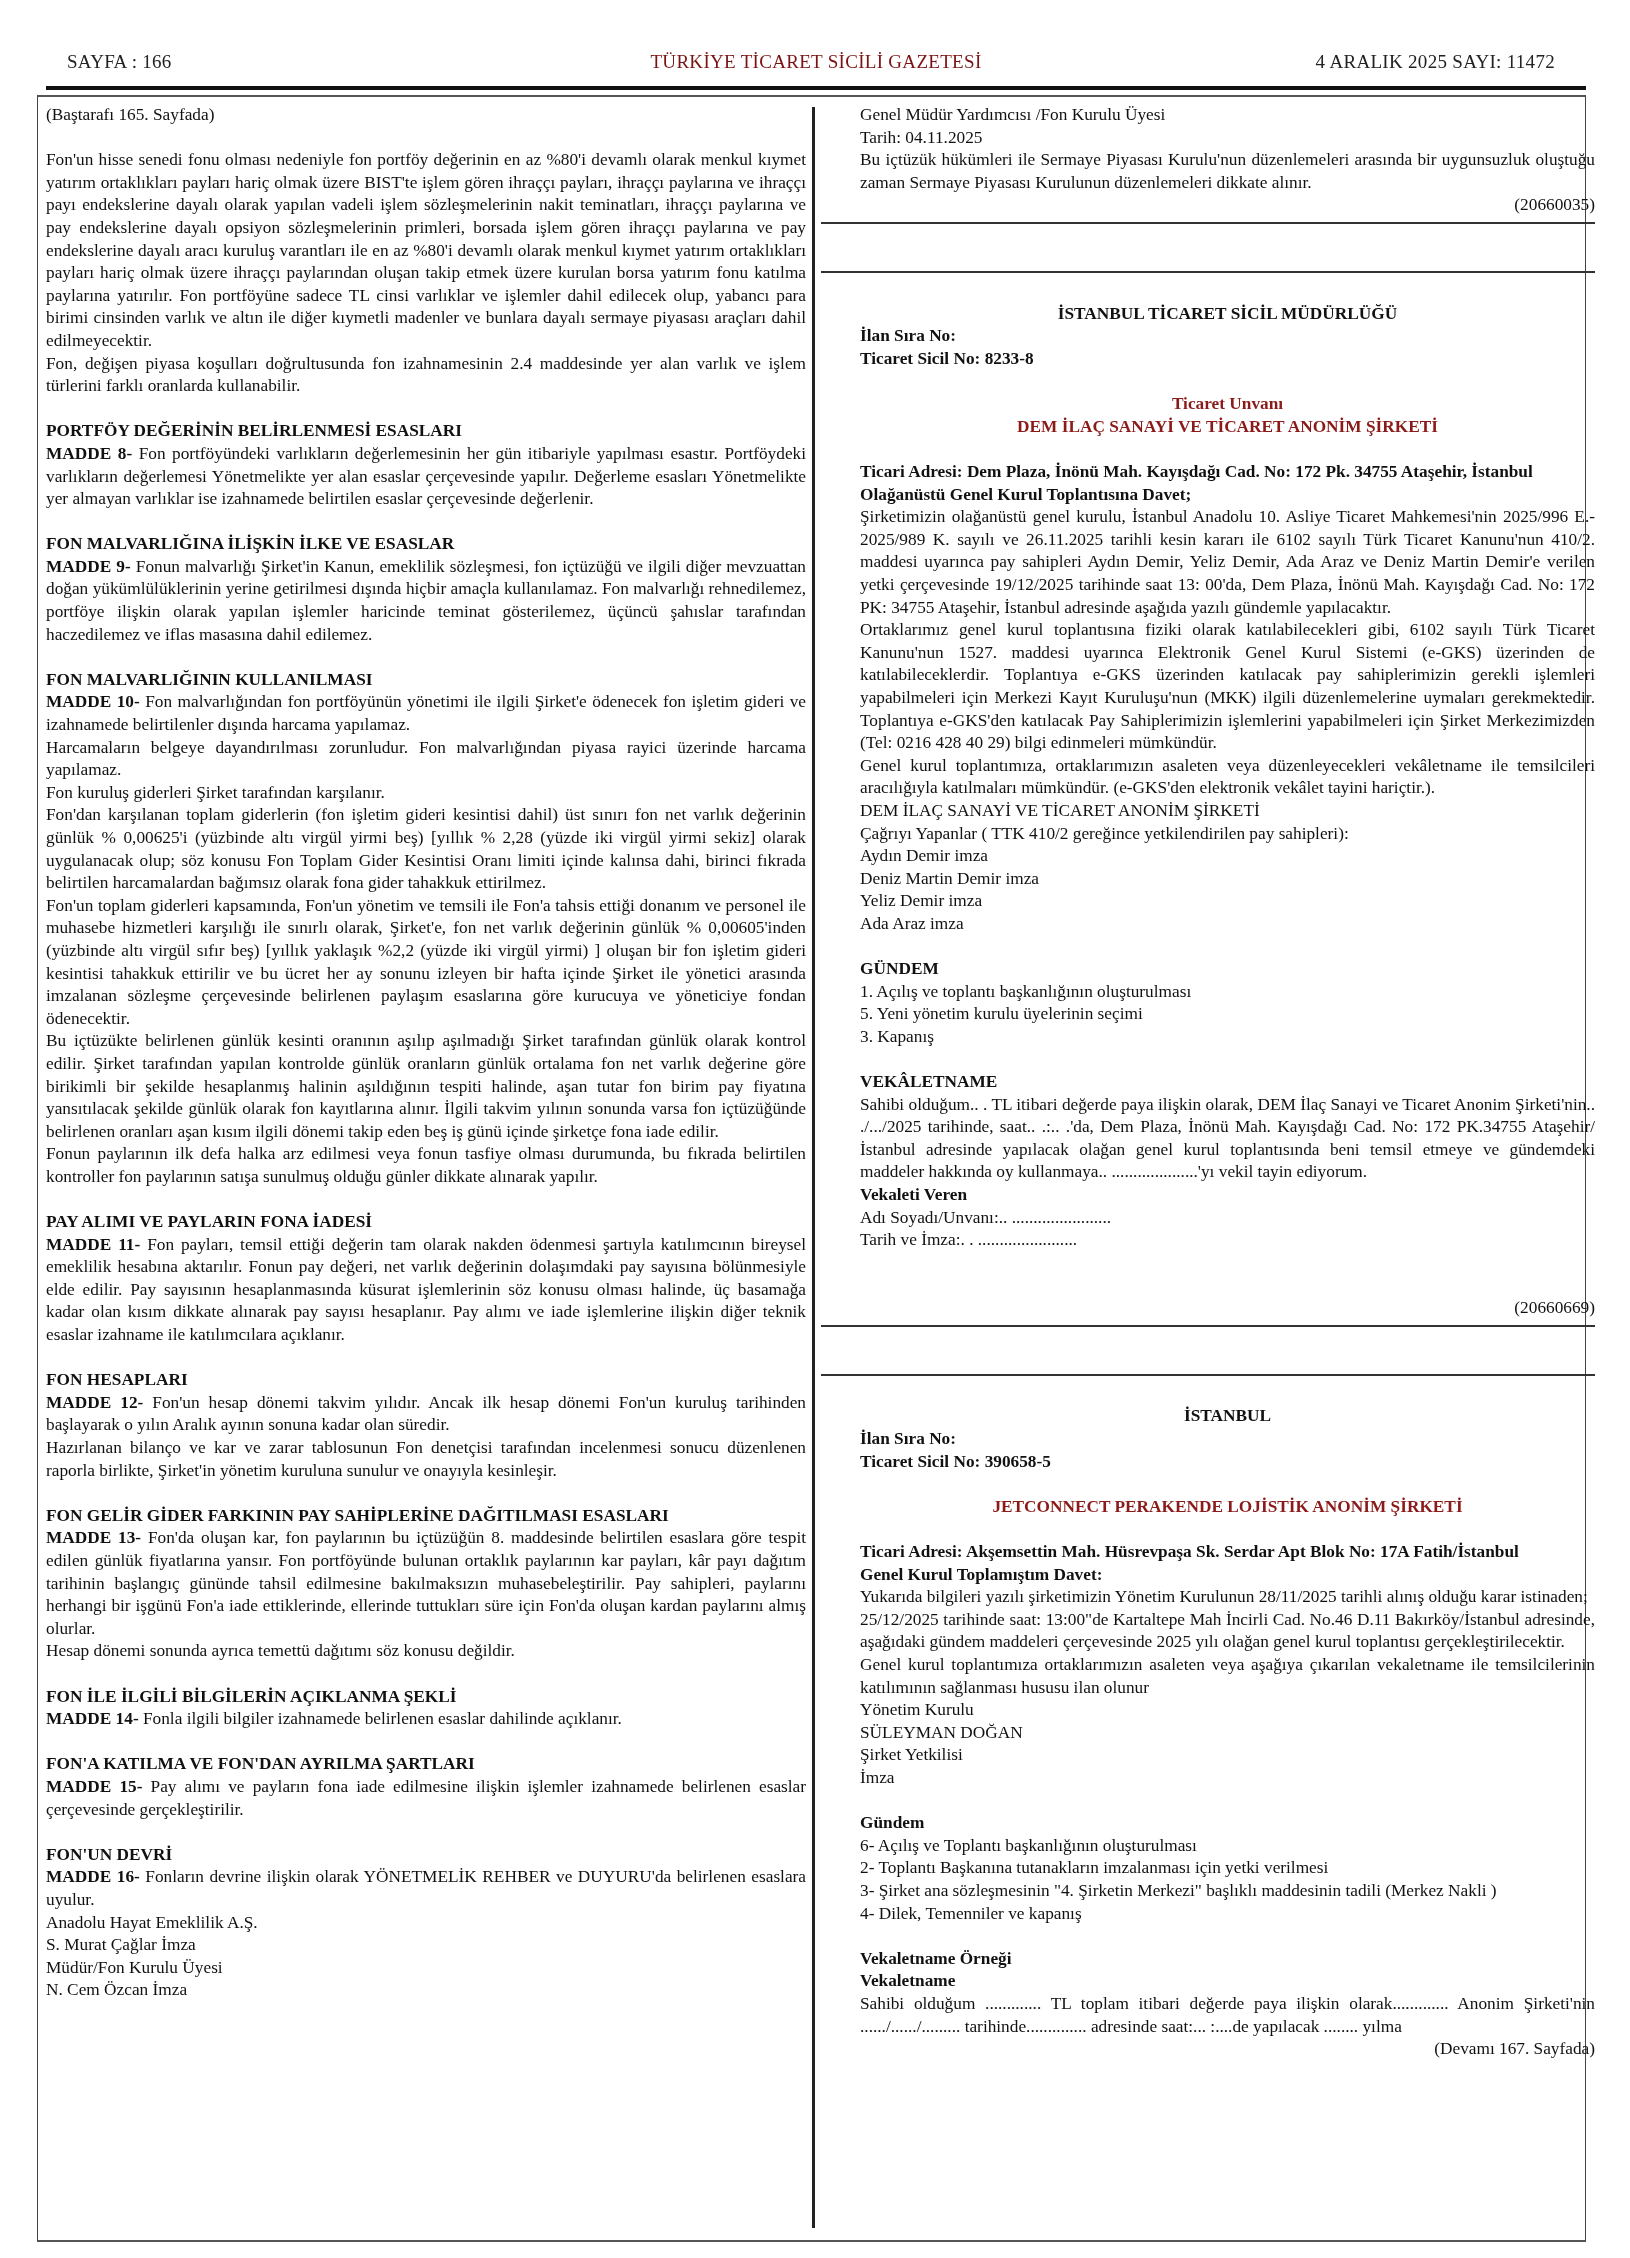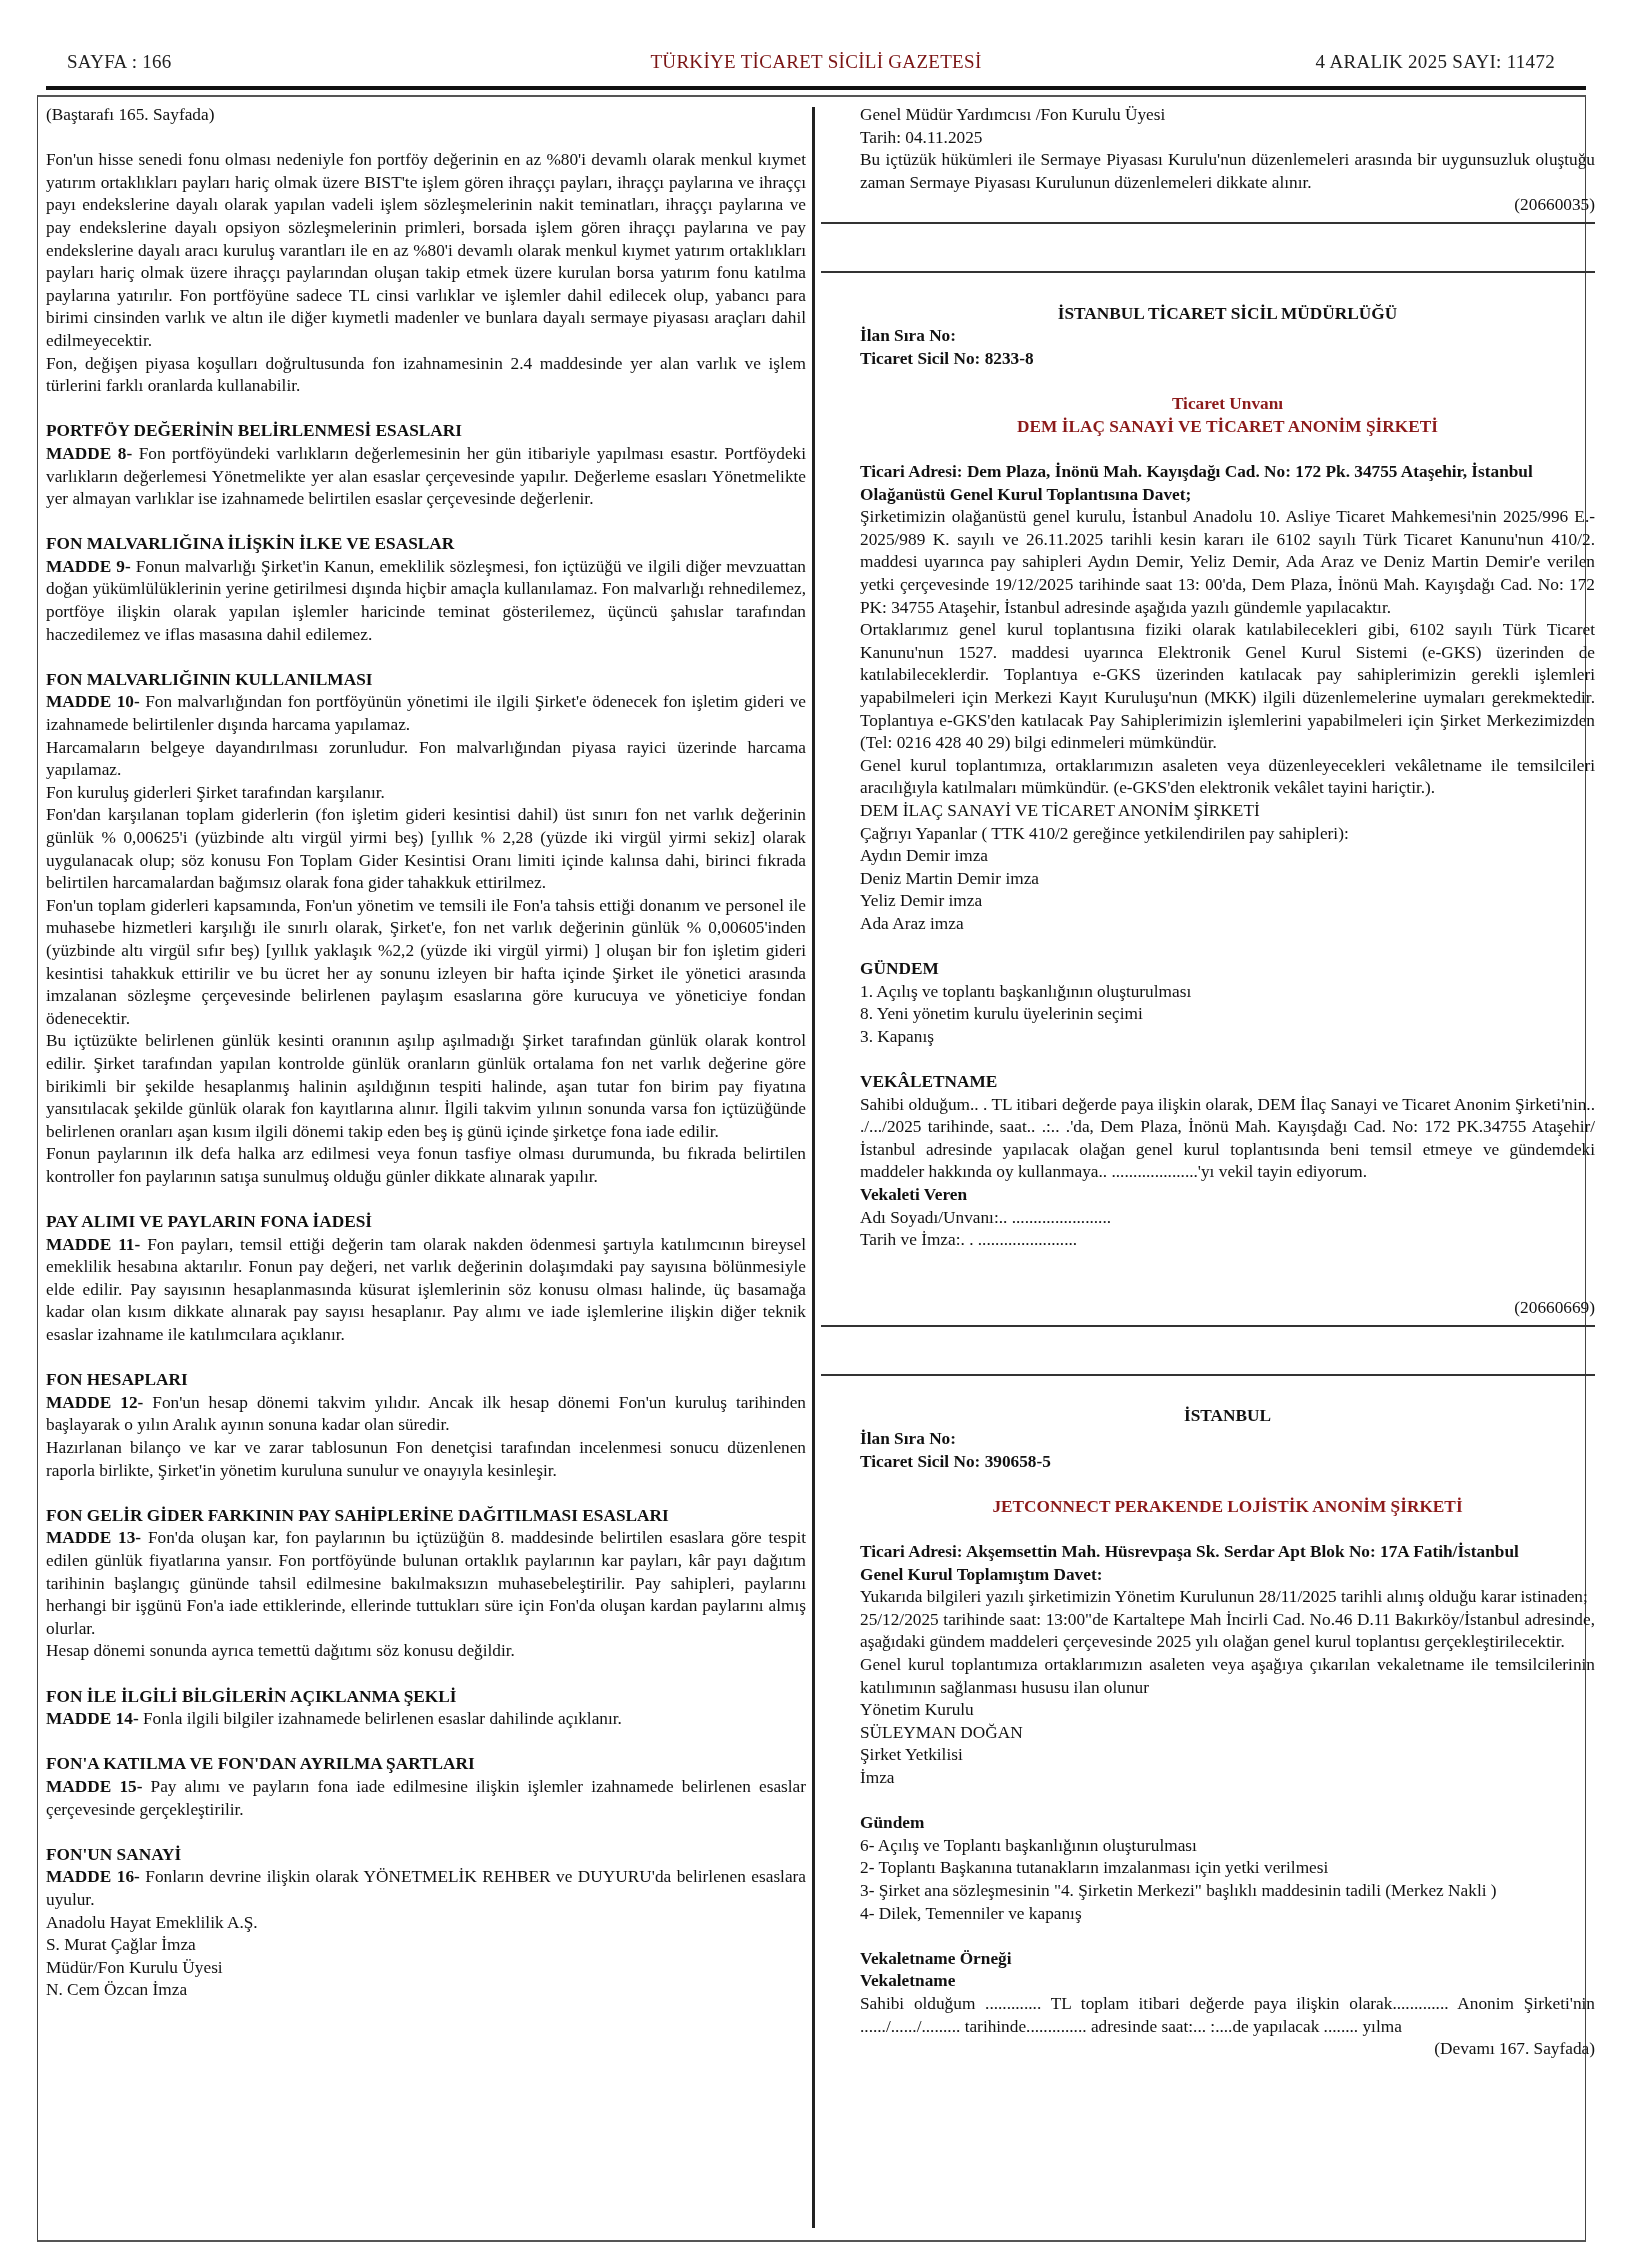--- a/index.html
+++ b/index.html
@@ -107,21 +107,21 @@
         <p class="heading">FON İLE İLGİLİ BİLGİLERİN AÇIKLANMA ŞEKLİ</p>
         <p><span class="b">MADDE 14-</span> <span>Fonla ilgili bilgiler izahnamede belirlenen esaslar dahilinde açıklanır.</span></p>
       </div>
       <div>
         <div class="gap"></div>
         <p class="heading">FON'A KATILMA VE FON'DAN AYRILMA ŞARTLARI</p>
         <p><span class="b">MADDE 15-</span> <span>Pay alımı ve payların fona iade edilmesine ilişkin işlemler izahnamede belirlenen esaslar çerçevesinde gerçekleştirilir.</span></p>
       </div>
       <div>
         <div class="gap"></div>
-        <p class="heading">FON'UN SANAYİ</p>
+        <p class="heading">FON'UN DEVRİ</p>
         <p><span class="b">MADDE 16-</span> <span>Fonların devrine ilişkin olarak YÖNETMELİK REHBER ve DUYURU'da belirlenen esaslara uyulur.</span></p>
       </div>
     </div>
   <div id="left-signatures">
       <p>Anadolu Hayat Emeklilik A.Ş.</p>
       <p>S. Murat Çağlar İmza</p>
       <p>Müdür/Fon Kurulu Üyesi</p>
       <p>N. Cem Özcan İmza</p>
     </div>
 </div>
@@ -155,21 +155,21 @@
         <p>Çağrıyı Yapanlar ( TTK 410/2 gereğince yetkilendirilen pay sahipleri):</p>
         <p>Aydın Demir imza</p>
         <p>Deniz Martin Demir imza</p>
         <p>Yeliz Demir imza</p>
         <p>Ada Araz imza</p>
       </div>
     <div class="gap"></div>
     <p class="b">GÜNDEM</p>
     <div id="n2-agenda">
         <p>1. Açılış ve toplantı başkanlığının oluşturulması</p>
-        <p>8. Yeni yönetim kurulu üyelerinin seçimi</p>
+        <p>5. Yeni yönetim kurulu üyelerinin seçimi</p>
         <p>3. Kapanış</p>
       </div>
     <div class="gap"></div>
     <p class="b">VEKÂLETNAME</p>
     <p>Sahibi olduğum.. . TL itibari değerde paya ilişkin olarak, DEM İlaç Sanayi ve Ticaret Anonim Şirketi'nin.. ./.../2025 tarihinde, saat.. .:.. .'da, Dem Plaza, İnönü Mah. Kayışdağı Cad. No: 172 PK.34755 Ataşehir/İstanbul adresinde yapılacak olağan genel kurul toplantısında beni temsil etmeye ve gündemdeki maddeler hakkında oy kullanmaya.. ....................'yı vekil tayin ediyorum.</p>
     <p class="b">Vekaleti Veren</p>
     <p>Adı Soyadı/Unvanı:.. .......................</p>
     <p>Tarih ve İmza:. . .......................</p>
     <div class="gap"></div>
     <div class="gap"></div>

